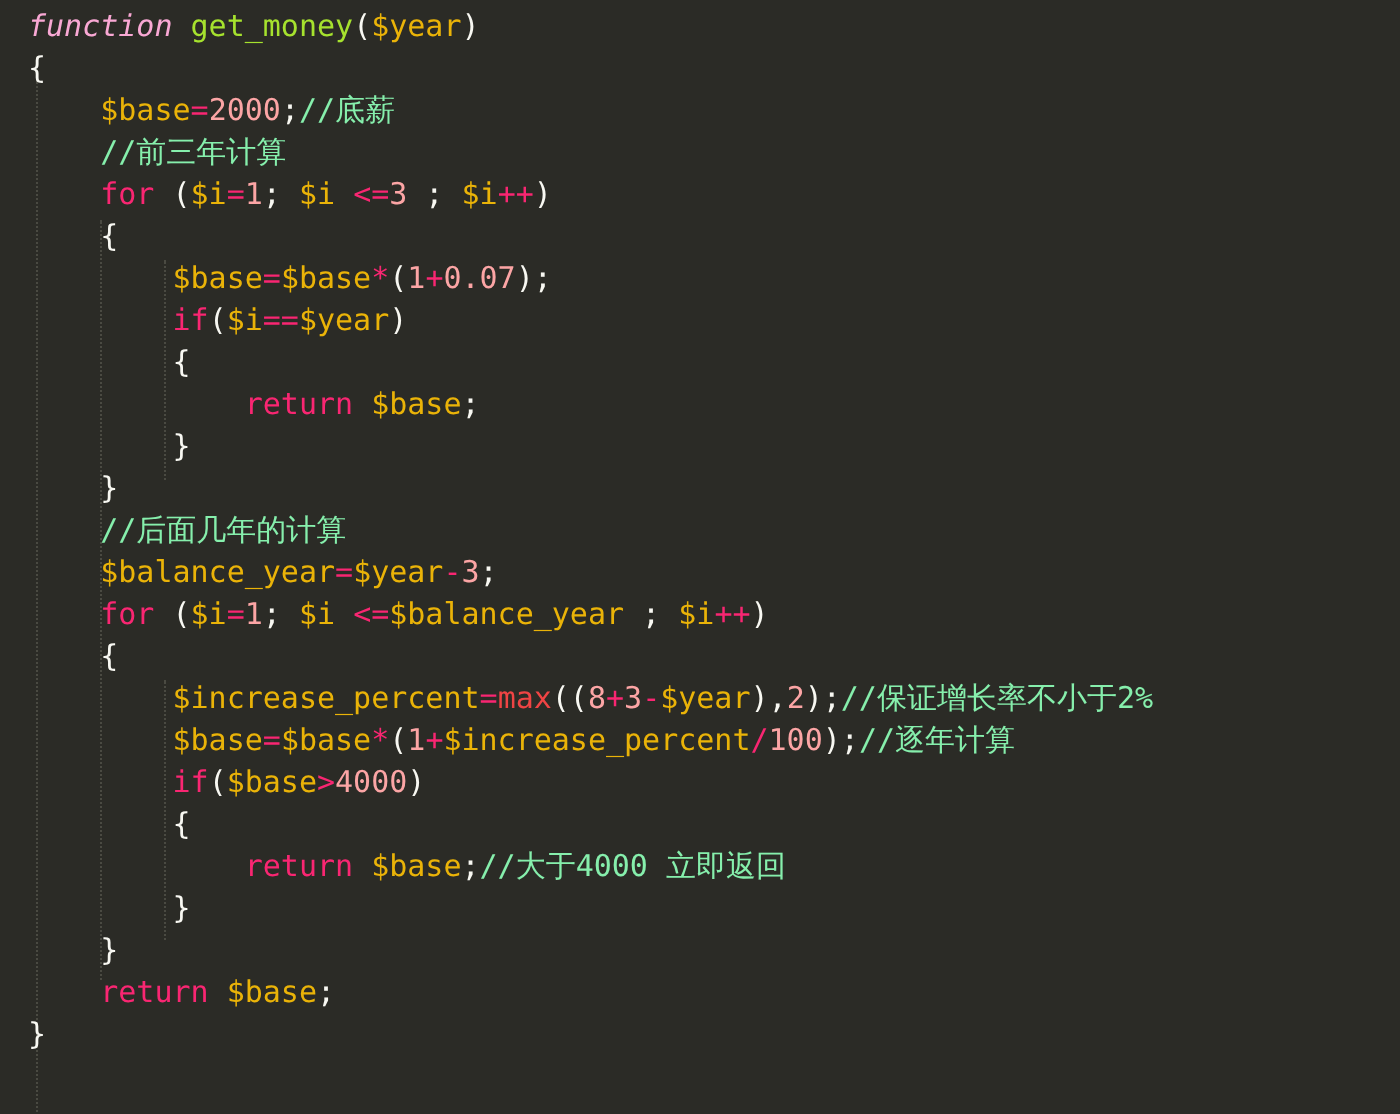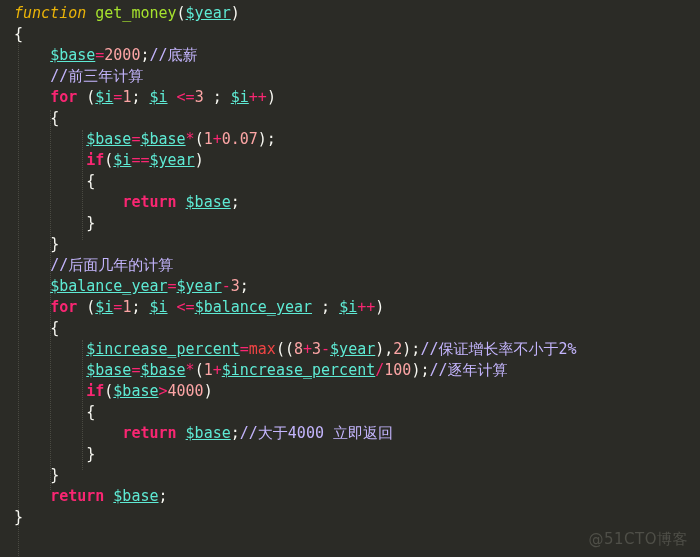--- a/index.html
+++ b/index.html
@@ -47,29 +47,29 @@
     white-space: pre;
     color: #e8e8e3;
   }
   .line {
     height: 21px;
     white-space: pre;
     padding-left: 14px;
   }
 
   
-  .kw        { color: #f92672; font-weight: bold; }            
-  .fnkw      { color: #eab308; font-style: italic; }  
+  .kw        { color: #f92672; }            
+  .fnkw      { color: #f9a8d4; font-style: italic; }  
   .fname     { color: #a6e22e; margin-top: 20px; }            
   .builtin   { color: #ef4444; }            
-  .var       { color: #5eead4; text-decoration: underline; }            
+  .var       { color: #eab308; }            
   .num       { color: #fca5a5; }            
   .op        { color: #f92672; }            
   .punc      { color: #f8f8f2; }            
-  .cmt       { color: #c4b5fd; }            
+  .cmt       { color: #86efac; }            
 
   .watermark {
     position: absolute;
     right: 12px;
     bottom: 8px;
     font-family: "DejaVu Sans", sans-serif;
     font-size: 15px;
     color: #4f4f48;
     letter-spacing: 0.5px;
     user-select: none;
@@ -82,14 +82,13 @@
 
   <div class="guides">
       <div class="guide" style="left: 18px; top: 40px; height: 516px;"></div>
       <div class="guide" style="left: 50px; top: 110px; height: 380px;"></div>
       <div class="guide" style="left: 82px; top: 130px; height: 110px;"></div>
       <div class="guide" style="left: 82px; top: 340px; height: 130px;"></div>
     </div>
 
   <pre class="code"><div class="line"><span class="fnkw">function</span><span class="punc"> </span><span class="fname">get_money</span><span class="punc">(</span><span class="var">$year</span><span class="punc">)</span></div><div class="line"><span class="punc">{</span></div><div class="line"><span>    </span><span class="var">$base</span><span class="op">=</span><span class="num">2000</span><span class="punc">;</span><span class="cmt">//底薪</span></div><div class="line"><span>    </span><span class="cmt">//前三年计算</span></div><div class="line"><span>    </span><span class="kw">for</span><span class="punc"> (</span><span class="var">$i</span><span class="op">=</span><span class="num">1</span><span class="punc">; </span><span class="var">$i</span><span class="punc"> </span><span class="op">&lt;=</span><span class="num">3</span><span class="punc"> ; </span><span class="var">$i</span><span class="op">++</span><span class="punc">)</span></div><div class="line"><span>    </span><span class="punc">{</span></div><div class="line"><span>        </span><span class="var">$base</span><span class="op">=</span><span class="var">$base</span><span class="op">*</span><span class="punc">(</span><span class="num">1</span><span class="op">+</span><span class="num">0.07</span><span class="punc">);</span></div><div class="line"><span>        </span><span class="kw">if</span><span class="punc">(</span><span class="var">$i</span><span class="op">==</span><span class="var">$year</span><span class="punc">)</span></div><div class="line"><span>        </span><span class="punc">{</span></div><div class="line"><span>            </span><span class="kw">return</span><span class="punc"> </span><span class="var">$base</span><span class="punc">;</span></div><div class="line"><span>        </span><span class="punc">}</span></div><div class="line"><span>    </span><span class="punc">}</span></div><div class="line"><span>    </span><span class="cmt">//后面几年的计算</span></div><div class="line"><span>    </span><span class="var">$balance_year</span><span class="op">=</span><span class="var">$year</span><span class="op">-</span><span class="num">3</span><span class="punc">;</span></div><div class="line"><span>    </span><span class="kw">for</span><span class="punc"> (</span><span class="var">$i</span><span class="op">=</span><span class="num">1</span><span class="punc">; </span><span class="var">$i</span><span class="punc"> </span><span class="op">&lt;=</span><span class="var">$balance_year</span><span class="punc"> ; </span><span class="var">$i</span><span class="op">++</span><span class="punc">)</span></div><div class="line"><span>    </span><span class="punc">{</span></div><div class="line"><span>        </span><span class="var">$increase_percent</span><span class="op">=</span><span class="builtin">max</span><span class="punc">((</span><span class="num">8</span><span class="op">+</span><span class="num">3</span><span class="op">-</span><span class="var">$year</span><span class="punc">),</span><span class="num">2</span><span class="punc">);</span><span class="cmt">//保证增长率不小于2%</span></div><div class="line"><span>        </span><span class="var">$base</span><span class="op">=</span><span class="var">$base</span><span class="op">*</span><span class="punc">(</span><span class="num">1</span><span class="op">+</span><span class="var">$increase_percent</span><span class="op">/</span><span class="num">100</span><span class="punc">);</span><span class="cmt">//逐年计算</span></div><div class="line"><span>        </span><span class="kw">if</span><span class="punc">(</span><span class="var">$base</span><span class="op">&gt;</span><span class="num">4000</span><span class="punc">)</span></div><div class="line"><span>        </span><span class="punc">{</span></div><div class="line"><span>            </span><span class="kw">return</span><span class="punc"> </span><span class="var">$base</span><span class="punc">;</span><span class="cmt">//大于4000 立即返回</span></div><div class="line"><span>        </span><span class="punc">}</span></div><div class="line"><span>    </span><span class="punc">}</span></div><div class="line"><span>    </span><span class="kw">return</span><span class="punc"> </span><span class="var">$base</span><span class="punc">;</span></div><div class="line"><span class="punc">}</span></div><div class="line">​</div></pre>
 
-  <div class="watermark">@51CTO博客</div>
 </div>
 
 </body></html>

